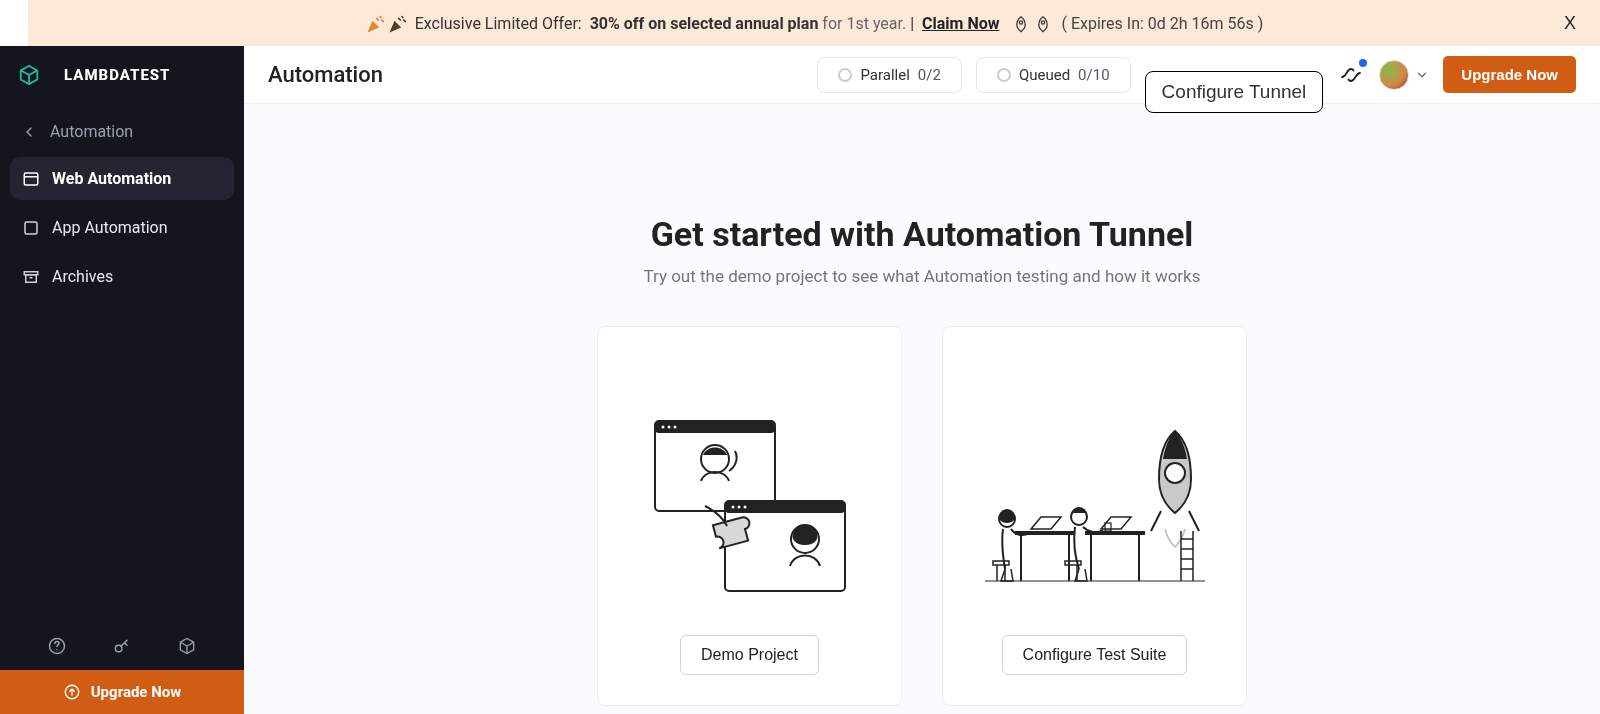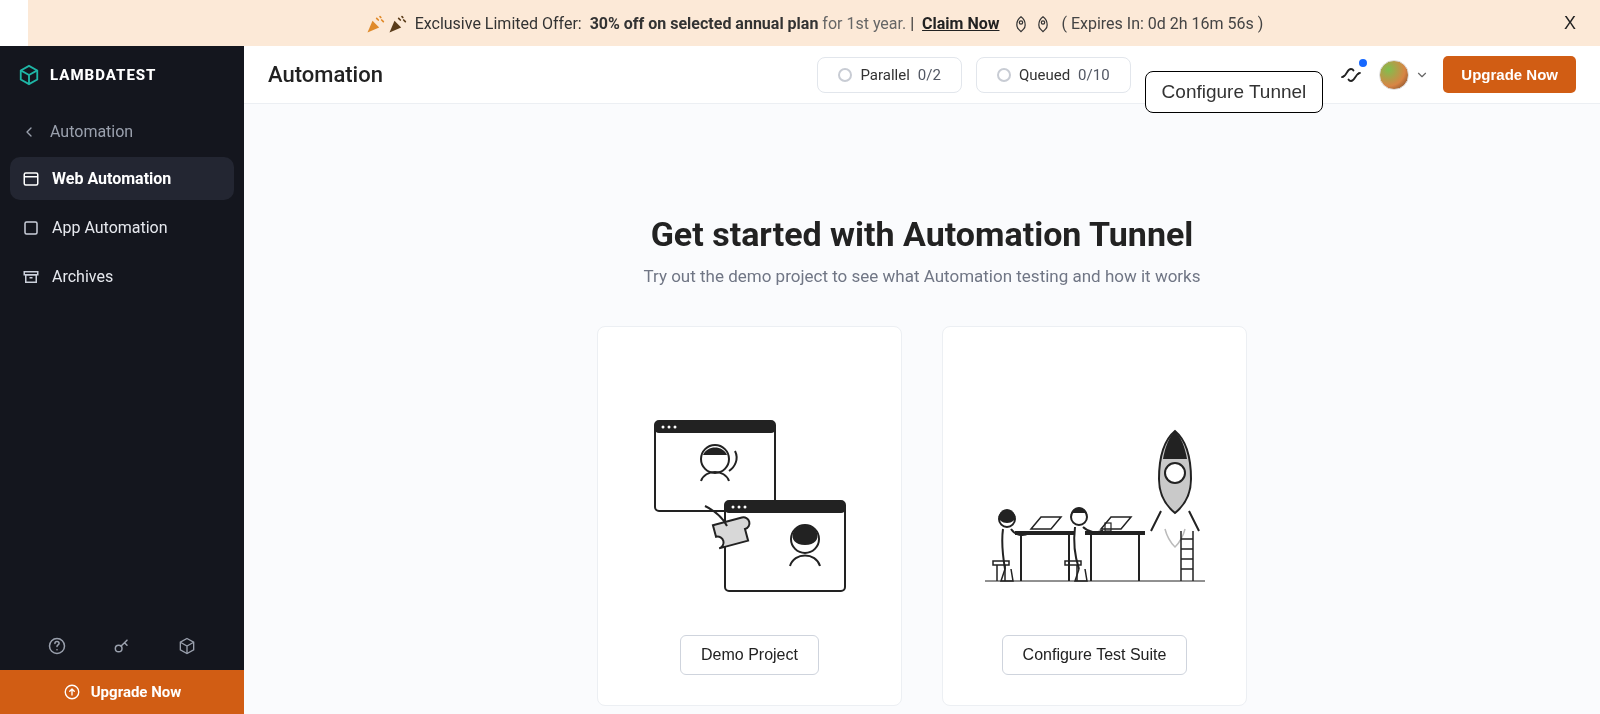--- a/index.html
+++ b/index.html
@@ -13,21 +13,21 @@
     .promo-banner .claim { text-decoration: underline; font-weight: 700; color: #222; margin: 0 4px; }
     .promo-banner .rockets { display: inline-flex; gap: 2px; margin: 0 8px; transform: translateY(2px); }
     .promo-banner .expires { color: #444; }
     .promo-close { position: absolute; right: 24px; top: 50%; transform: translateY(-50%); font-size: 18px; color: #222; cursor: pointer; font-family: Arial, sans-serif; }
 
     
     .app { display: flex; height: calc(714px - 46px); }
 
     
     .sidebar { width: 244px; background: #14161e; color: #e6e8ee; display: flex; flex-direction: column; }
-    .brand { height: 58px; display: flex; align-items: center; padding: 0 18px; gap: 10px; }
+    .brand { height: 58px; display: flex; align-items: center; padding: 0 18px; gap: 24px; }
     .brand-logo { width: 22px; height: 22px; }
     .brand-name { font-weight: 800; letter-spacing: 1px; font-size: 15px; color: #fff; }
 
     .nav { padding: 8px 10px 0 10px; display: flex; flex-direction: column; gap: 6px; }
     .nav-parent { display: flex; align-items: center; gap: 12px; padding: 10px 10px; color: #9aa0ad; cursor: pointer; font-size: 16px; border-radius: 8px; }
     .nav-parent .chev { width: 18px; height: 18px; display: inline-flex; align-items: center; justify-content: center; }
 
     .nav-item { display: flex; align-items: center; gap: 12px; padding: 12px 12px; border-radius: 10px; color: #e6e8ee; font-size: 16px; cursor: pointer; }
     .nav-item.active { background: #232632; font-weight: 700; color: #fff; }
     .nav-item .ic { width: 18px; height: 18px; display: inline-flex; align-items: center; justify-content: center; color: #cbd0db; }

